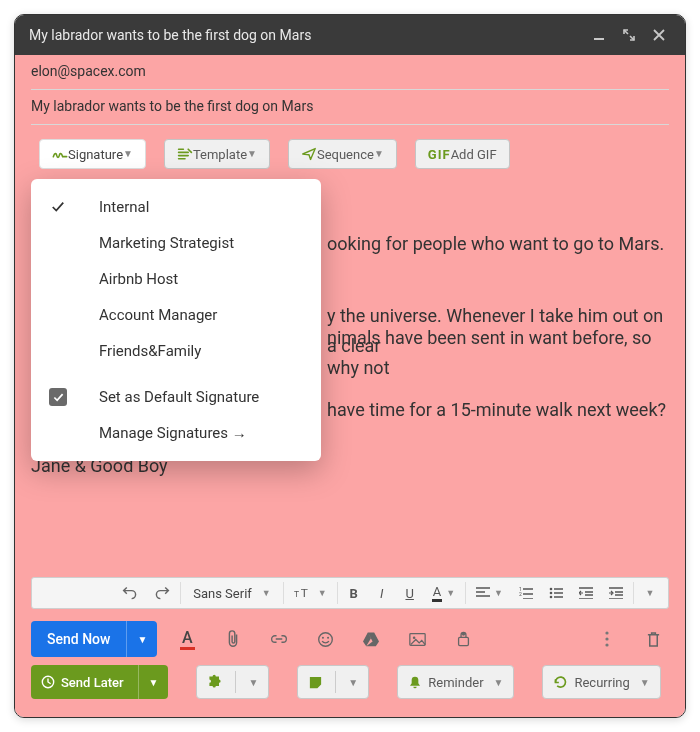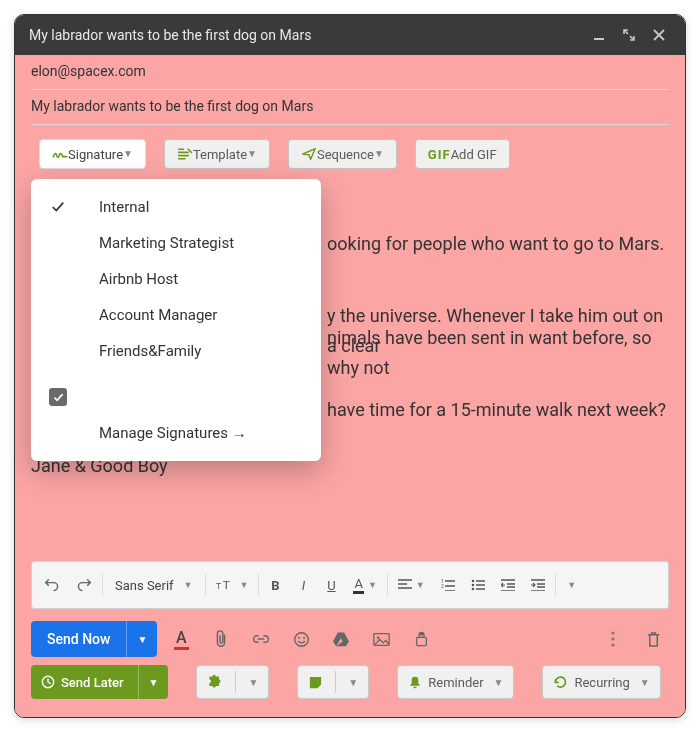--- a/index.html
+++ b/index.html
@@ -125,43 +125,44 @@
   .body-text > div { margin-bottom: 26px; }
   
   .fmtbar {
     border: 1px solid #cfcfcf;
     background: #f5f5f5;
     border-radius: 3px;
     display: flex;
     align-items: center;
     padding: 4px 4px;
     gap: 0;
-    height: 48px;
+    height: 32px;
     font-size: 13px;
+    justify-content: flex-end;
   }
   .fmtbar .fbtn {
     padding: 6px 8px;
     color: #555;
     display: inline-flex;
     align-items: center;
     gap: 4px;
     cursor: pointer;
     min-width: 28px;
     justify-content: center;
     border-radius: 2px;
   }
   .fmtbar .sep {
     width: 1px; height: 22px; background: #ddd; margin: 0 2px;
   }
   .fmtbar .font-sel { padding: 6px 10px; color: #444; }
   
   .sendrow {
     display: flex;
     align-items: center;
-    gap: 8px;
+    gap: 14px;
     padding: 12px 0 8px 0;
   }
   .sendnow {
     display: inline-flex;
     background: #1a73e8;
     color: #fff;
     border-radius: 4px;
     overflow: hidden;
     height: 36px;
     cursor: pointer;
@@ -311,20 +312,21 @@
           <span class="mark"></span>
           <span>Friends&amp;Family</span>
         </div>
         <div class="dd-sep"></div>
         <div class="dd-item checkbox">
           <span class="mark">
             <svg width="11" height="11" viewBox="0 0 16 16">
                 <path d="M2 8 L6 12 L14 3" stroke="#fff" stroke-width="2.5" fill="none"></path>
               </svg>
           </span>
+          <span>Set as Default Signature</span>
         </div>
         <div class="dd-item">
           <span class="mark"></span>
           <span>Manage Signatures →</span>
         </div>
       </div>
 
     </div>
 
     <div class="body-text">

